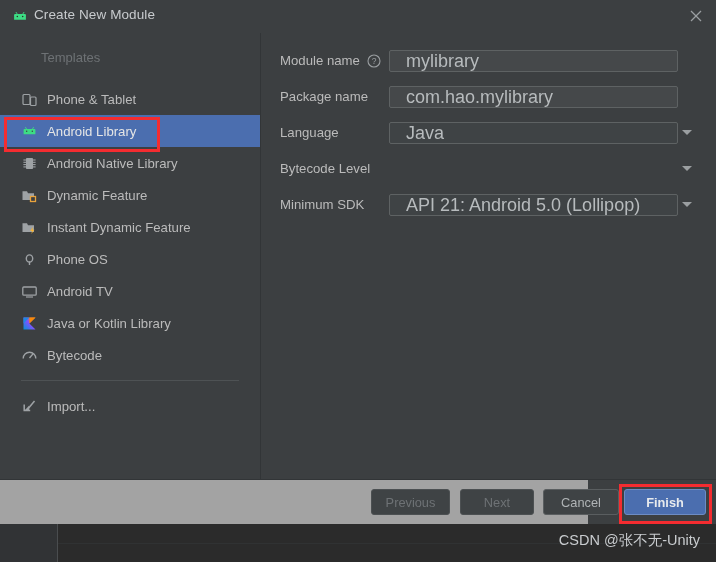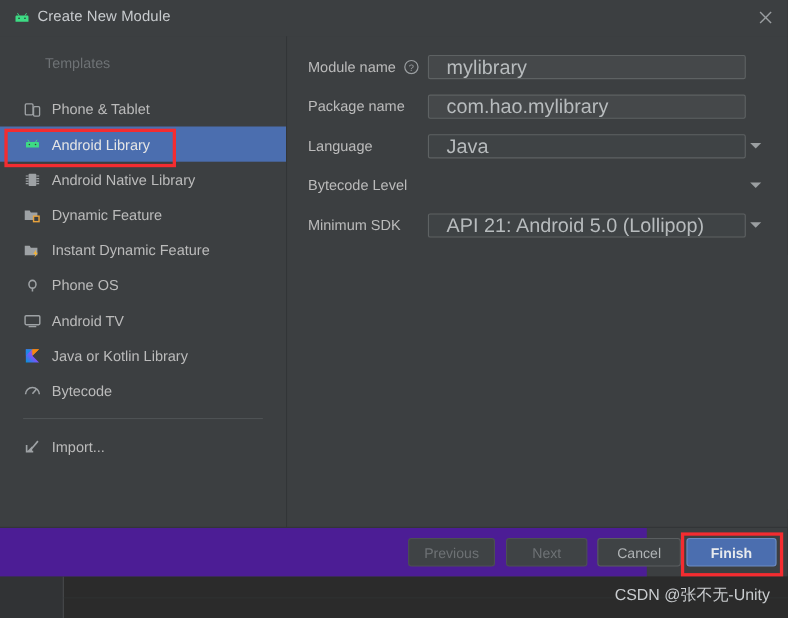--- a/index.html
+++ b/index.html
@@ -148,21 +148,21 @@
     position: absolute; right: 9px; top: 8px;
     width: 0; height: 0;
     border-left: 5px solid transparent;
     border-right: 5px solid transparent;
     border-top: 5px solid #9b9fa1;
   }
 
   
   #buttonbar {
     position: absolute; left: 0; top: 480px; width: 588px; height: 44px;
-    background: #4c1d95;
+    background: #a3a3a3;
   }
   .dlg-btn {
     position: absolute; top: 9px; height: 26px;
     border: 1px solid #5a5e60; border-radius: 3px;
     background: #3f4345; color: #b0b4b6;
     font-size: 12.8px; font-family: "Liberation Sans", sans-serif;
     display: flex; align-items: center; justify-content: center;
     cursor: pointer;
   }
   .dlg-btn.disabled { color: #6e7275; border-color: #4c5052; }

